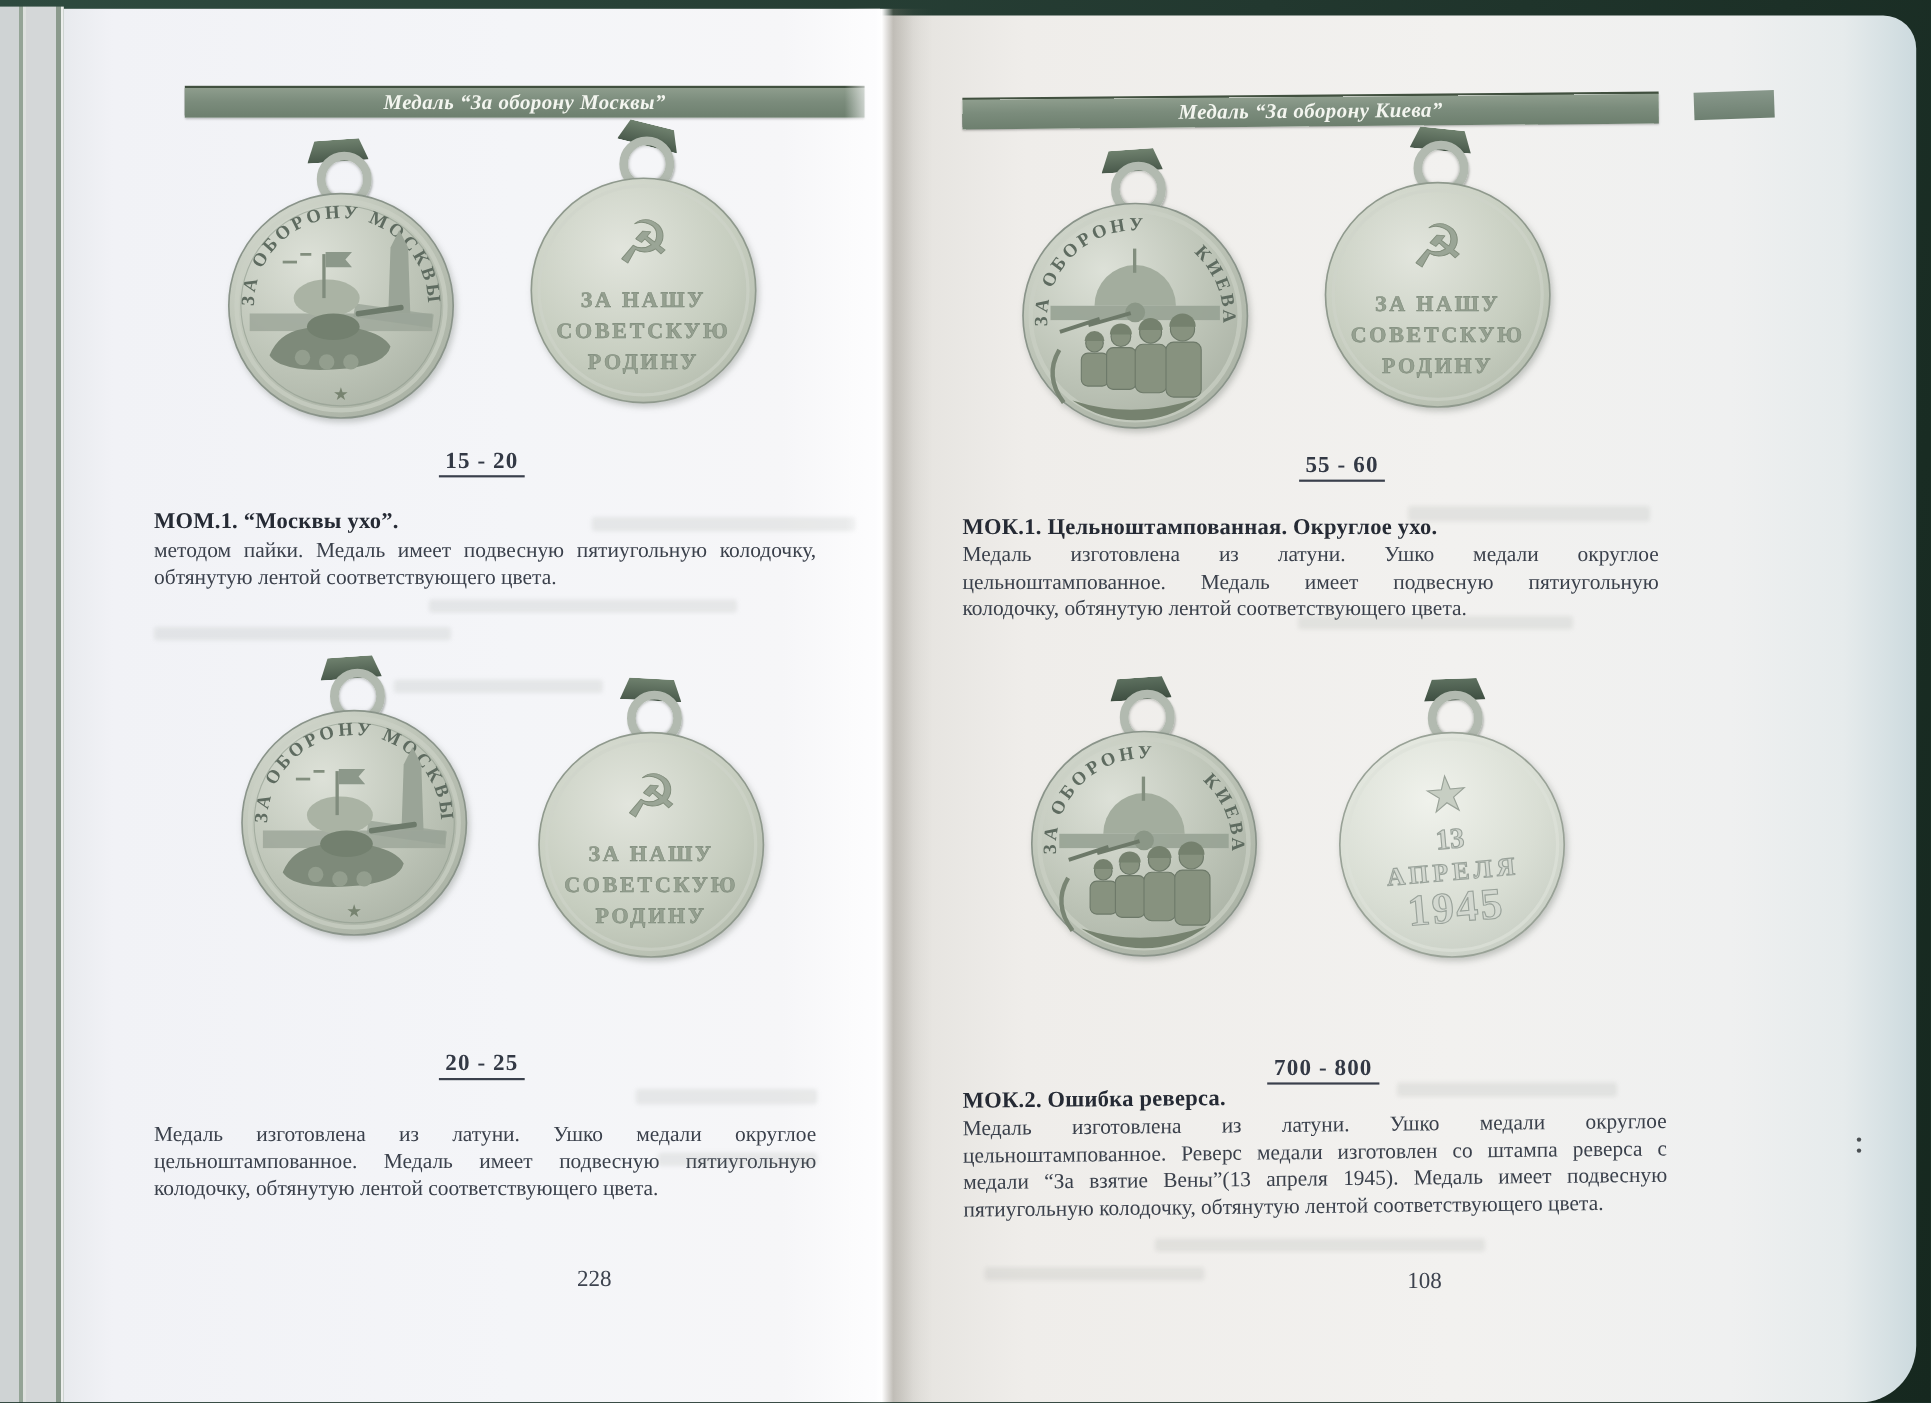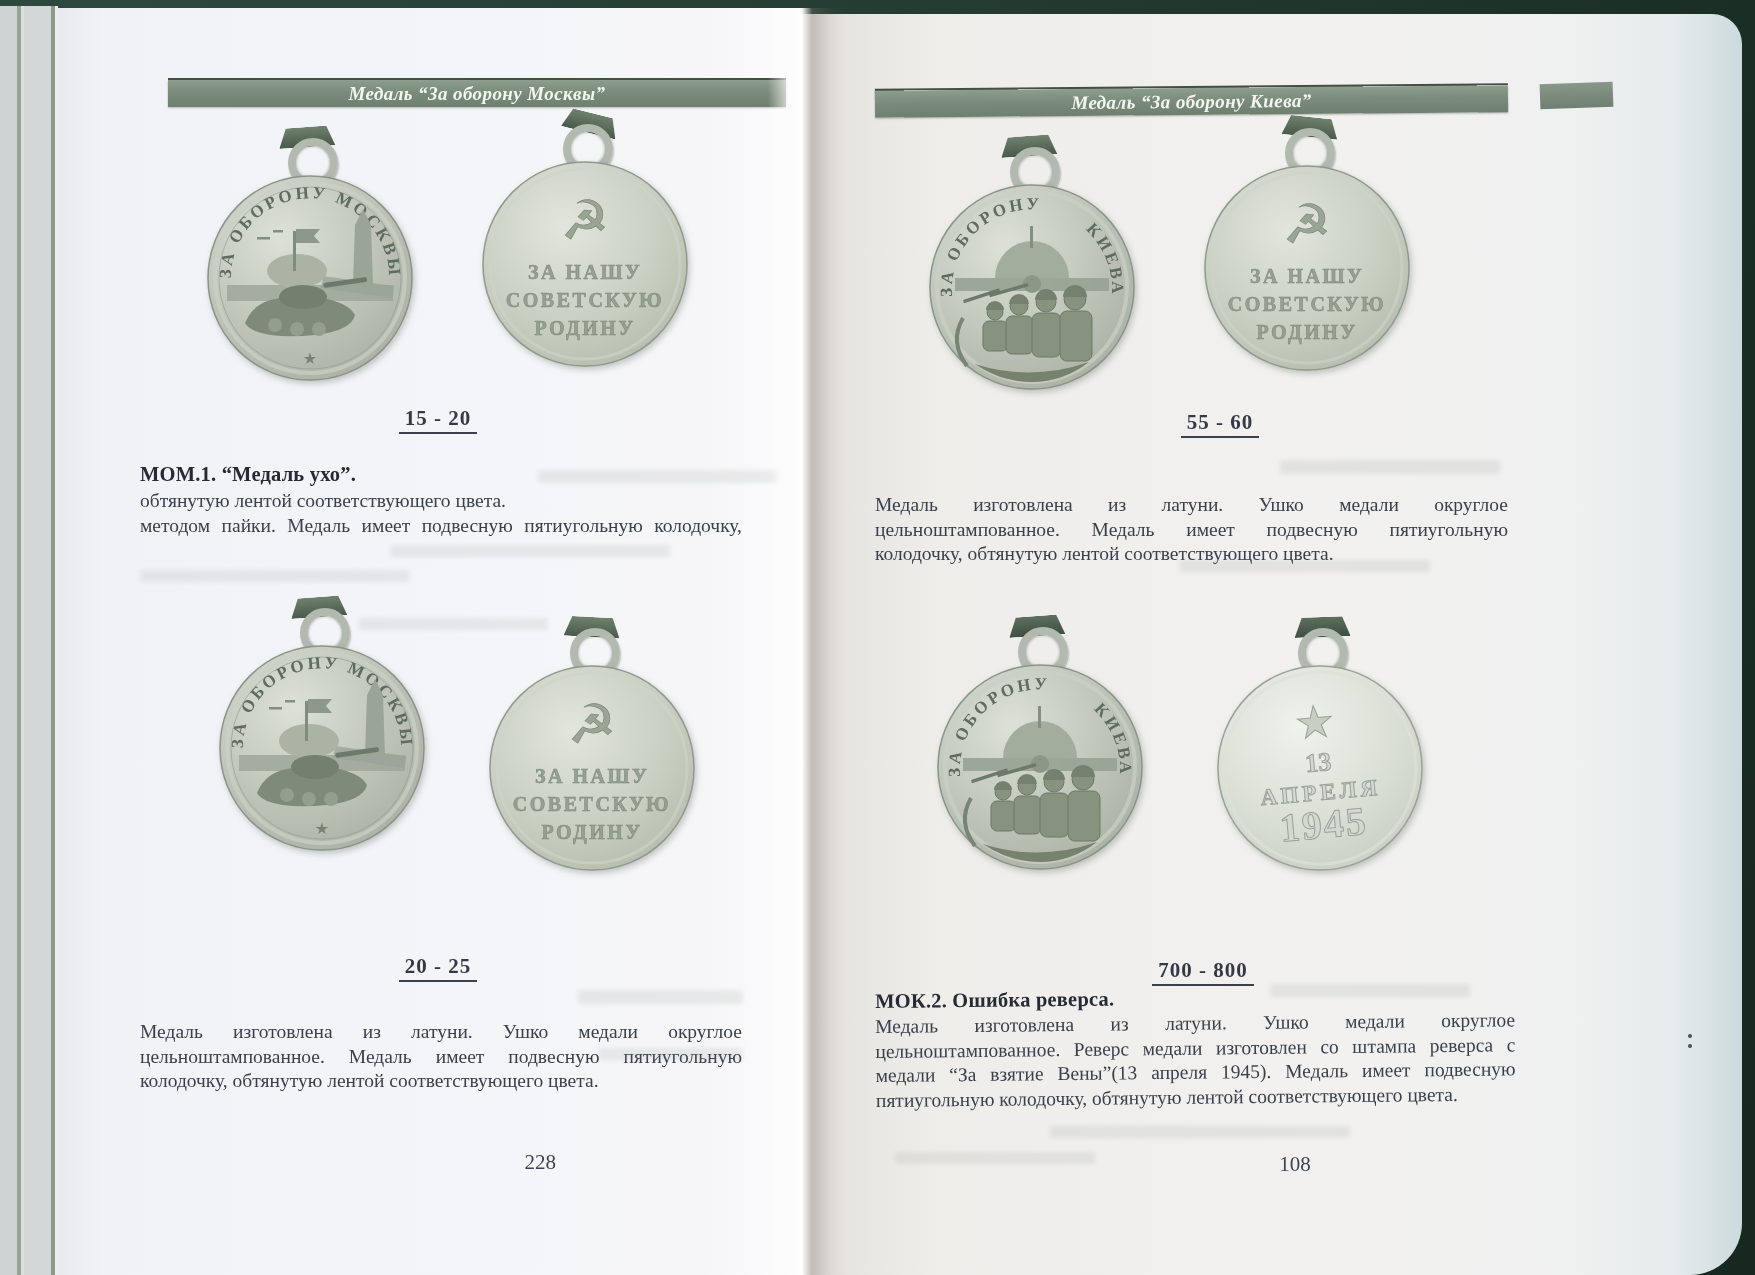--- a/index.html
+++ b/index.html
@@ -122,24 +122,24 @@
         <text x="105" y="80" font-size="54" class="hs-glyph">☭</text>
         <text x="105" y="120" class="rev-line">ЗА НАШУ</text>
         <text x="105" y="148" class="rev-line">СОВЕТСКУЮ</text>
         <text x="105" y="176" class="rev-line">РОДИНУ</text>
       </svg>
     </div>
 
     <div class="price-row" style="left:240px;top:398px;width:280px;">
       <span class="price">15 - 20</span>
     </div>
-    <div class="entry-heading" style="left:82px;top:455px;">МОМ.1. “Медаль ухо”.</div>
+    <div class="entry-heading" style="left:82px;top:455px;">МОМ.1. “Москвы ухо”.</div>
     <div class="entry-body" style="left:82px;top:481px;width:602px;">
+      <div class="ln">методом пайки. Медаль имеет подвесную пятиугольную колодочку,</div>
       <div class="ln last">обтянутую лентой соответствующего цвета.</div>
-      <div class="ln">методом пайки. Медаль имеет подвесную пятиугольную колодочку,</div>
     </div>
 
     <div class="smudge" style="left:480px;top:462px;width:240px;height:13px;"></div>
     <div class="smudge" style="left:332px;top:537px;width:280px;height:12px;"></div>
     <div class="smudge" style="left:82px;top:562px;width:270px;height:12px;"></div>
     <div class="smudge" style="left:300px;top:610px;width:190px;height:12px;"></div>
 
     <div class="medal" style="left:159px;top:589px;">
       <div class="tab"></div>
       <div class="loop"></div>
@@ -247,20 +247,21 @@
         <text x="105" y="80" font-size="54" class="hs-glyph">☭</text>
         <text x="105" y="120" class="rev-line">ЗА НАШУ</text>
         <text x="105" y="148" class="rev-line">СОВЕТСКУЮ</text>
         <text x="105" y="176" class="rev-line">РОДИНУ</text>
       </svg>
     </div>
 
     <div class="price-row" style="left:280px;top:396px;width:280px;">
       <span class="price">55 - 60</span>
     </div>
+    <div class="entry-heading" style="left:75px;top:454px;">МОК.1. Цельноштампованная. Округлое ухо.</div>
     <div class="entry-body" style="left:75px;top:479px;width:633px;">
       <div class="ln">Медаль изготовлена из латуни. Ушко медали округлое</div>
       <div class="ln">цельноштампованное. Медаль имеет подвесную пятиугольную</div>
       <div class="ln last">колодочку, обтянутую лентой соответствующего цвета.</div>
     </div>
 
     <div class="smudge" style="left:480px;top:446px;width:220px;height:14px;"></div>
     <div class="smudge" style="left:380px;top:546px;width:250px;height:12px;"></div>
 
     <div class="medal" style="left:135px;top:602px;">

